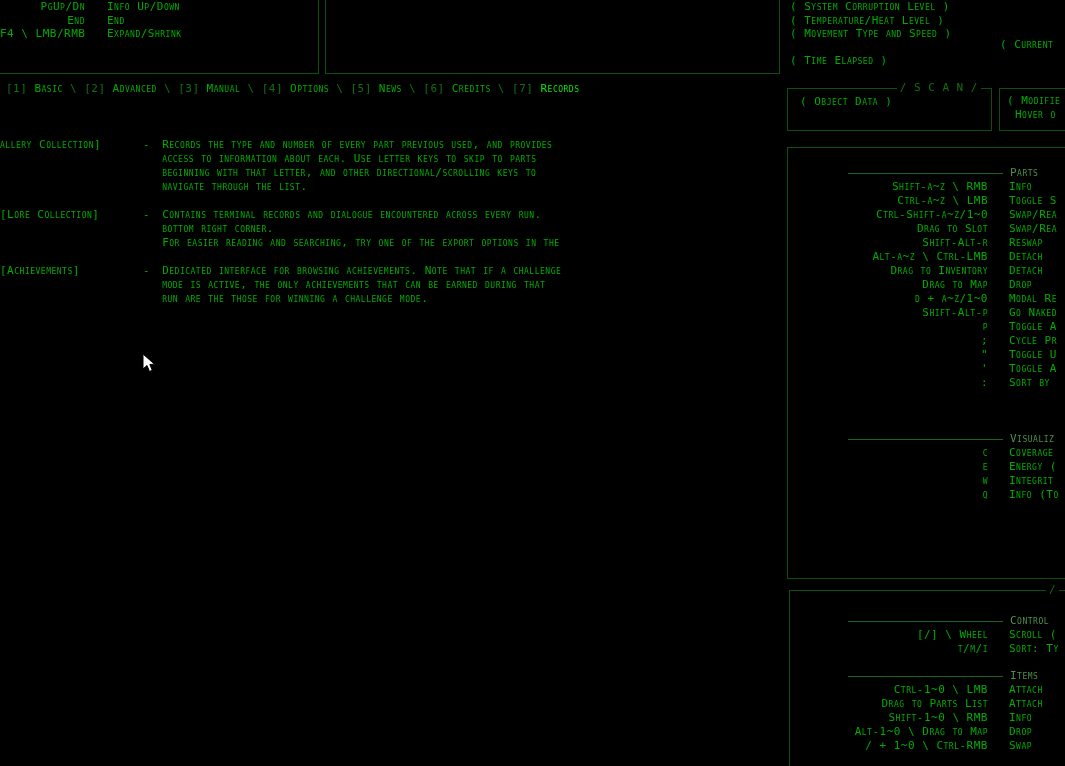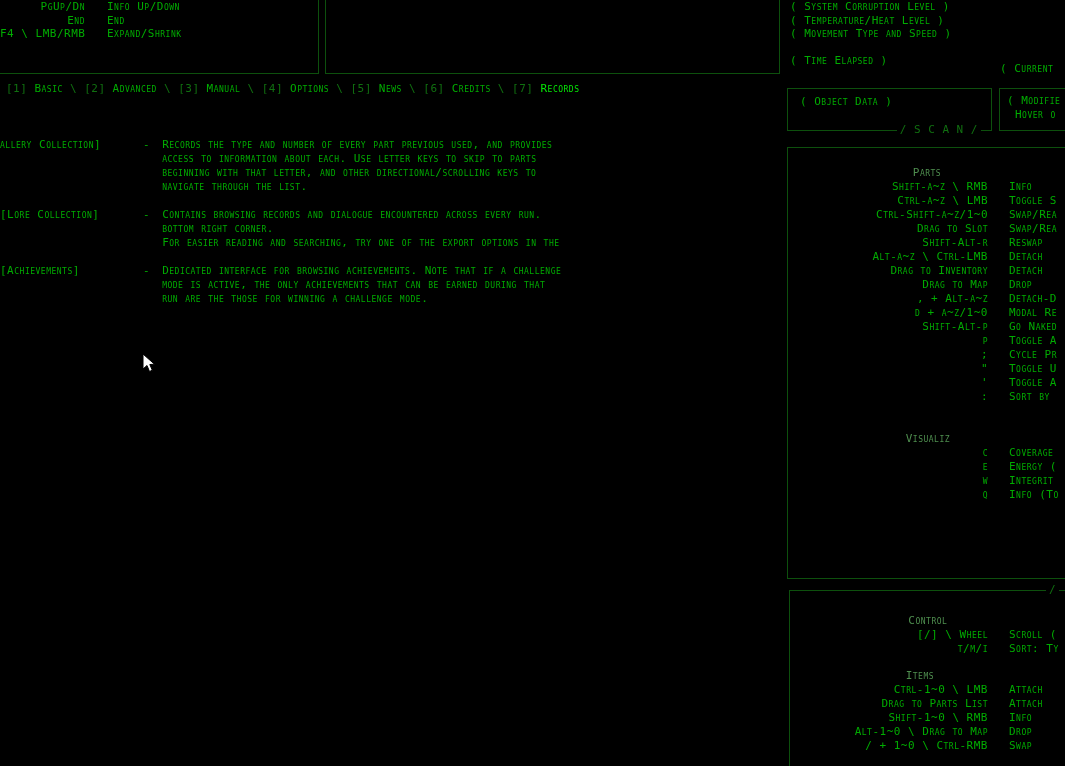--- a/index.html
+++ b/index.html
@@ -27,21 +27,21 @@
   .pre{white-space:pre;}
   .dim{color:var(--dim);}
   .box{position:absolute;border:1px solid var(--border);background:var(--bg);}
   
   .krow{display:flex;height:14px;line-height:14px;}
   .kcol{width:198px;text-align:right;white-space:pre;color:var(--text);}
   .dcol{margin-left:21px;white-space:pre;color:var(--text);}
   .tl .krow{height:13.5px;line-height:13.5px;}
   .tl .kcol{width:85px;}
   .tl .dcol{margin-left:22px;}
-  .hrow{display:flex;align-items:center;height:14px;line-height:14px;flex-direction:column;}
+  .hrow{display:flex;align-items:center;height:14px;line-height:14px;}
   .hrule{display:inline-block;width:155px;height:1px;background:var(--rule);margin-left:58px;}
   .hdr{margin-left:7px;color:var(--header);white-space:pre;}
   
   .tabs{display:flex;height:14px;line-height:14px;white-space:pre;}
   .tab{white-space:pre;}
   .t-label{margin-left:7px;color:var(--text);}
   .tabs .tab:last-of-type .t-label{color:var(--bright);}
   
   .hudline{height:13.5px;line-height:13.5px;white-space:pre;color:var(--text);}
   
@@ -103,21 +103,21 @@
     <div>access to information about each. Use letter keys to skip to parts</div>
     <div>beginning with that letter, and other directional/scrolling keys to</div>
     <div>navigate through the list.</div>
   </div>
 </div>
 
 <div class="entry" style="top:208px;">
   <span class="e-label">[Lore Collection]</span>
   <span class="e-dash">-</span>
   <div class="e-lines">
-    <div>Contains browsing records and dialogue encountered across every run.</div>
+    <div>Contains terminal records and dialogue encountered across every run.</div>
     <div>bottom right corner.</div>
     <div>For easier reading and searching, try one of the export options in the</div>
   </div>
 </div>
 
 <div class="entry" style="top:264px;">
   <span class="e-label">[Achievements]</span>
   <span class="e-dash">-</span>
   <div class="e-lines">
     <div>Dedicated interface for browsing achievements. Note that if a challenge</div>
@@ -128,24 +128,24 @@
 
 <div class="abs" style="left:790px;top:0;">
 
     <div class="hudline">( System Corruption Level )</div>
 
     <div class="hudline">( Temperature/Heat Level )</div>
 
     <div class="hudline">( Movement Type and Speed )</div>
   </div>
 <div class="abs hudline" style="left:790px;top:54px;height:14px;line-height:14px;">( Time Elapsed )</div>
-<div class="abs hudline" style="left:1000px;top:62px;height:14px;line-height:14px;">( Current</div>
+<div class="abs hudline" style="left:1000px;top:38px;height:14px;line-height:14px;">( Current</div>
 
 <div class="box" style="left:787px;top:88px;width:205px;height:43px;">
-  <span class="border-title" style="right:10px;margin-top:42px;">/ S C A N /</span>
+  <span class="border-title" style="right:10px;">/ S C A N /</span>
   <div class="pre" style="padding:6px 0 0 12px;line-height:14px;">( Object Data )</div>
 </div>
 
 <div class="box" style="left:999px;top:88px;width:80px;height:43px;">
   <div class="pre" style="padding:5px 0 0 7px;line-height:13.5px;">( Modifie</div>
   <div class="pre" style="padding-left:15px;line-height:13.5px;">Hover o</div>
 </div>
 
 <div class="box" style="left:787px;top:147px;width:300px;height:432px;"></div>
 
@@ -190,24 +190,20 @@
       <div class="krow">
         <span class="kcol">Drag to Inventory</span>
         <span class="dcol">Detach</span>
       </div>
 
       <div class="krow">
         <span class="kcol">Drag to Map</span>
         <span class="dcol">Drop</span>
       </div>
 
-      <div class="krow">
-        <span class="kcol">, + Alt-a~z</span>
-        <span class="dcol">Detach-D</span>
-      </div>
 
       <div class="krow">
         <span class="kcol">d + a~z/1~0</span>
         <span class="dcol">Modal Re</span>
       </div>
 
       <div class="krow">
         <span class="kcol">Shift-Alt-p</span>
         <span class="dcol">Go Naked</span>
       </div>

